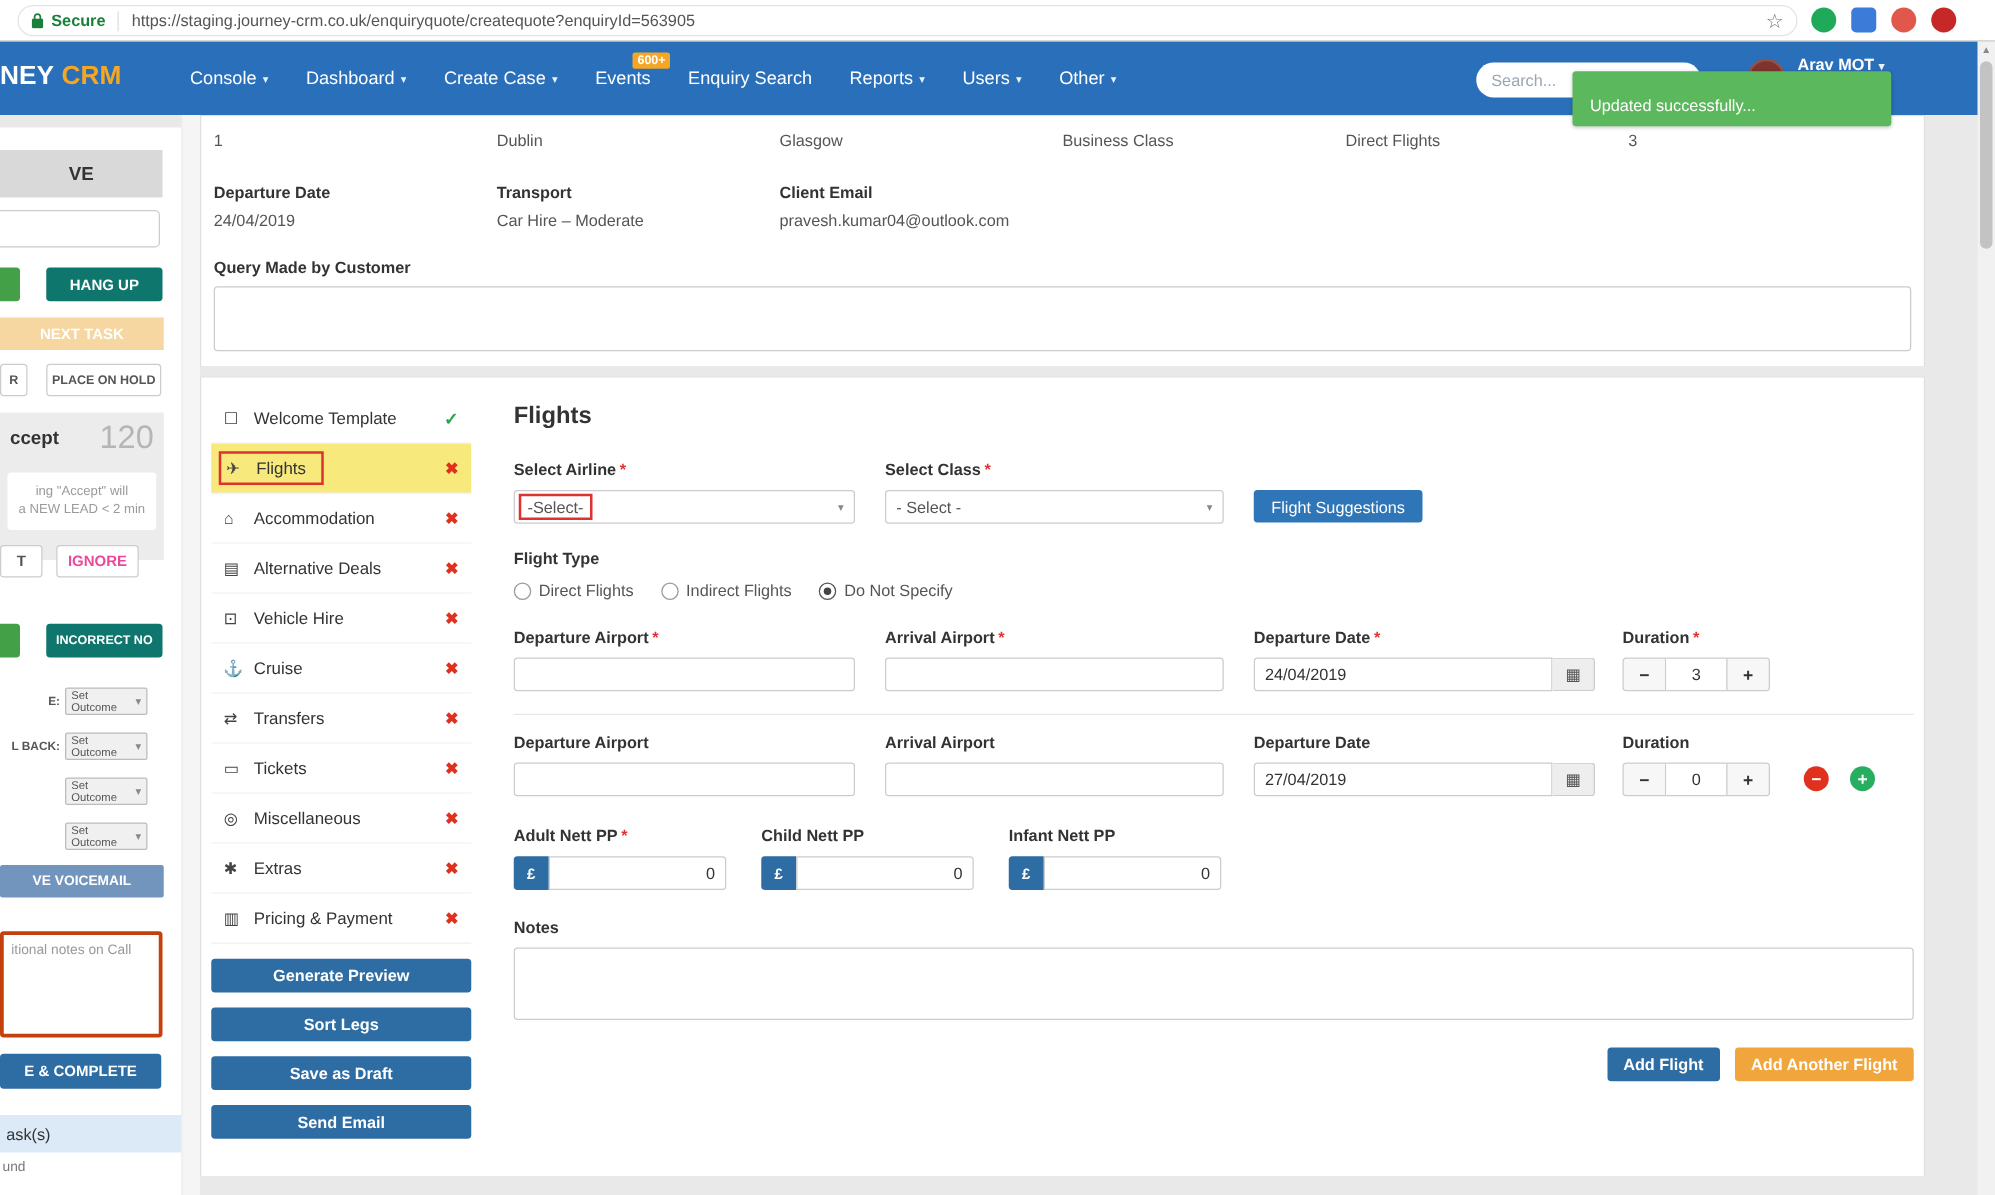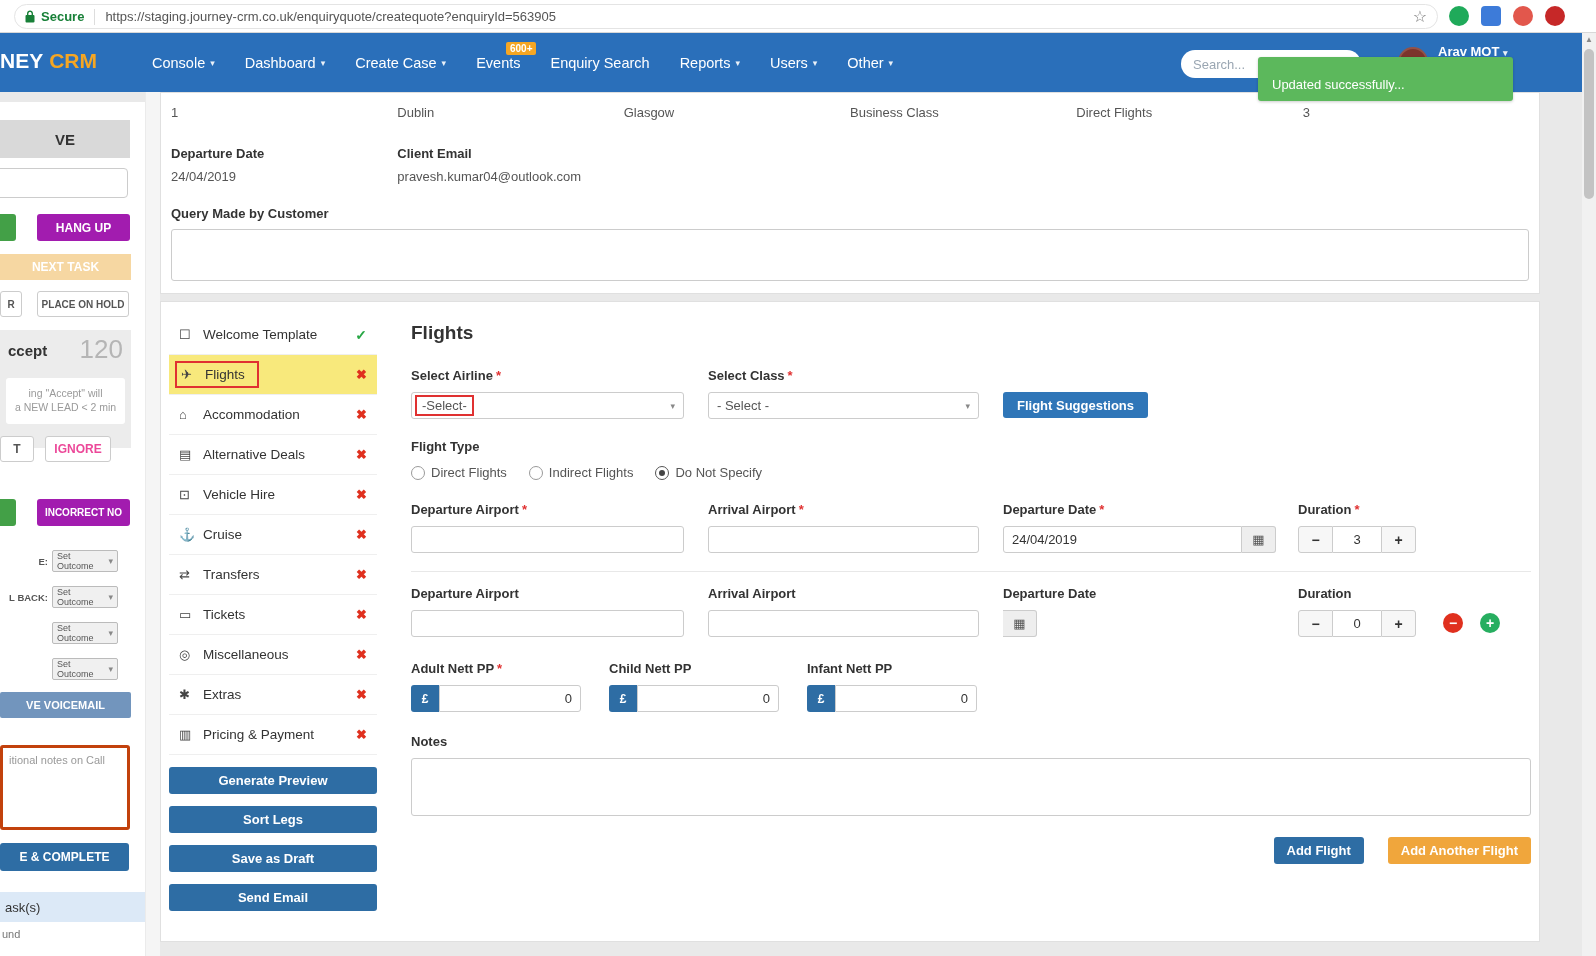--- a/index.html
+++ b/index.html
@@ -33,21 +33,21 @@
   .user .urole{font-size:11px;color:#d7e4f4;}
 
   
   .toast{position:absolute;left:1258px;top:57px;width:255px;height:44px;background:#5cb85c;border-radius:3px;color:#fff;font-size:13px;display:flex;align-items:flex-end;padding:0 0 9px 14px;z-index:40;box-shadow:0 1px 3px rgba(0,0,0,.2);}
 
   
   .sidebar{position:absolute;left:0;top:102px;width:145px;height:864px;background:#fff;overflow:hidden;z-index:5;}
   .sb-header{position:absolute;left:0;top:18px;width:130px;height:38px;background:#d9d9d9;color:#333;font-size:15px;font-weight:bold;display:flex;align-items:center;justify-content:center;}
   .sb-input{position:absolute;left:-6px;top:66px;width:134px;height:30px;border:1px solid #ccc;border-radius:4px;background:#fff;}
   .stub-green{position:absolute;width:16px;height:27px;background:#43a047;border-radius:0 3px 3px 0;}
-  .btn-red{position:absolute;background:#a21caf;color:#fff;font-weight:bold;border:none;border-radius:3px;display:flex;align-items:center;justify-content:center;cursor:pointer;}
+  .btn-red{position:absolute;background:#0f766e;color:#fff;font-weight:bold;border:none;border-radius:3px;display:flex;align-items:center;justify-content:center;cursor:pointer;}
   .sb-nexttask{position:absolute;left:0;top:152px;width:131px;height:26px;background:#f6d7a2;color:#fff;font-size:12px;font-weight:bold;display:flex;align-items:center;justify-content:center;}
   .btn-outline{position:absolute;background:#fff;border:1px solid #ccc;border-radius:3px;color:#555;font-weight:bold;display:flex;align-items:center;justify-content:center;cursor:pointer;}
   .sb-panel{position:absolute;left:0;top:228px;width:131px;height:118px;background:#ececec;}
   .sb-accept{position:absolute;left:8px;top:12px;font-size:15px;font-weight:bold;color:#333;}
   .sb-timer{position:absolute;right:8px;top:4px;font-size:26px;color:#b5b5b5;}
   .sb-hintbox{position:absolute;left:6px;top:48px;width:119px;height:46px;background:#fff;border-radius:3px;color:#9a9a9a;font-size:10.5px;text-align:center;padding-top:8px;line-height:14px;}
   .sb-voicemail{position:absolute;left:0;top:590px;width:131px;height:26px;background:#7295bd;color:#fff;font-size:11px;font-weight:bold;display:flex;align-items:center;justify-content:center;border:none;border-radius:2px;cursor:pointer;}
   .sb-notes{position:absolute;left:0;top:643px;width:130px;height:85px;border:3px solid #c2410c;border-radius:3px;font-size:11px;padding:6px;resize:none;color:#555;}
   .sb-notes::placeholder{color:#999;}
   .sb-complete{position:absolute;left:0;top:741px;width:129px;height:28px;background:#2e6da4;color:#fff;font-size:12px;font-weight:bold;border:none;border-radius:3px;cursor:pointer;}
@@ -88,21 +88,21 @@
   .lbl{font-size:13px;font-weight:bold;color:#333;margin-bottom:9px;white-space:nowrap;}
   .req{color:#e03131;font-weight:bold;margin-left:3px;}
   .row{display:flex;align-items:flex-end;}
   .col{display:flex;flex-direction:column;}
   .w273{width:273px;margin-right:24px;flex:none;}
   .w271{width:271px;margin-right:24px;flex:none;}
   .w118{width:118px;flex:none;}
   .select{height:27px;border:1px solid #ccc;border-radius:3px;background:#fff;display:flex;align-items:center;justify-content:space-between;padding:0 8px;font-size:13px;color:#555;cursor:pointer;}
   .caret{font-size:9px;color:#888;}
   .hl{border:2px solid #e03131;padding:1px 5px;margin-left:-5px;}
-  .btn-suggest{height:26px;padding:0 14px;background:#2f76b8;color:#fff;font-size:13px;font-weight:bold;border:none;border-radius:3px;margin-bottom:1px;cursor:pointer;}
+  .btn-suggest{height:26px;padding:0 14px;background:#2f76b8;color:#fff;font-size:13px;font-weight:normal;border:none;border-radius:3px;margin-bottom:1px;cursor:pointer;}
   .ft-block{margin-top:20px;}
   .radios{display:flex;gap:22px;margin-top:11px;}
   .radio{display:flex;align-items:center;cursor:pointer;}
   .rdot{width:14px;height:14px;border:1px solid #9a9a9a;border-radius:50%;background:#fff;position:relative;flex:none;}
   .rdot.checked{border-color:#555;}
   .rdot.checked::after{content:"";position:absolute;left:3px;top:3px;width:6px;height:6px;border-radius:50%;background:#444;}
   .rlbl{font-size:13px;color:#555;margin-left:6px;}
   .leg-row{margin-top:22px;}
   .input{height:27px;border:1px solid #ccc;border-radius:3px;width:100%;font-size:13px;padding:0 8px;color:#333;background:#fff;outline:none;}
   .igroup{display:flex;width:100%;}
@@ -117,21 +117,21 @@
   .leg-icons{display:flex;align-items:flex-end;padding-bottom:4px;margin-left:27px;gap:17px;}
   .circle-btn{width:20px;height:20px;border-radius:50%;border:none;color:#fff;font-size:14px;font-weight:bold;display:flex;align-items:center;justify-content:center;cursor:pointer;line-height:1;}
   .circle-btn.rm{background:#e0301e;}
   .circle-btn.ad{background:#27ae60;}
   .price-row{display:flex;margin-top:24px;}
   .pgroup{width:170px;margin-right:28px;flex:none;display:flex;flex-direction:column;}
   .cur{width:28px;height:27px;background:#2e6da4;color:#fff;font-size:12px;font-weight:bold;display:flex;align-items:center;justify-content:center;border-radius:3px 0 0 3px;flex:none;}
   .money{text-align:right;border-radius:0 3px 3px 0 !important;}
   .notes-block{margin-top:22px;}
   .notes-ta{width:100%;height:58px;border:1px solid #ccc;border-radius:3px;margin-top:9px;resize:none;font-size:13px;padding:6px;}
-  .form-footer{display:flex;justify-content:flex-end;gap:24px;margin-top:17px;}
+  .form-footer{display:flex;justify-content:flex-end;gap:12px;margin-top:17px;}
   .btn-blue{height:27px;padding:0 13px;background:#2e6da4;color:#fff;font-size:13px;font-weight:bold;border:none;border-radius:3px;cursor:pointer;}
   .btn-orange{height:27px;padding:0 13px;background:#f0a63c;color:#fff;font-size:13px;font-weight:bold;border:none;border-radius:3px;cursor:pointer;}
 
   
   .vscroll{position:absolute;right:0;top:33px;width:14px;height:923px;background:#f1f1f1;z-index:20;}
   .vs-arrow{position:absolute;top:2px;left:0;width:14px;text-align:center;font-size:8px;color:#888;}
   .vs-thumb{position:absolute;top:16px;left:2px;width:10px;height:150px;background:#c3c3c3;border-radius:5px;}
 </style>
 </head>
 <body>
@@ -273,20 +273,24 @@
         <div>Business Class</div>
         <div>Direct Flights</div>
         <div>3</div>
       </div>
       <div class="fields-grid">
         <div>
           <div class="flabel">Departure Date</div>
           <div class="fvalue">24/04/2019</div>
         </div>
         <div>
+          <div class="flabel">Transport</div>
+          <div class="fvalue">Car Hire – Moderate</div>
+        </div>
+        <div>
           <div class="flabel">Client Email</div>
           <div class="fvalue">pravesh.kumar04@outlook.com</div>
         </div>
       </div>
       <div class="qlabel">Query Made by Customer</div>
       <textarea class="qtext" style=""></textarea>
     </div>
 
     <div class="card card-bottom">
 
@@ -427,20 +431,21 @@
             <div class="lbl">Departure Airport</div>
             <input class="input" value="" style="">
           </div>
           <div class="col w271">
             <div class="lbl">Arrival Airport</div>
             <input class="input" value="" style="">
           </div>
           <div class="col w273" style="margin-right:22px;">
             <div class="lbl">Departure Date</div>
             <div class="igroup">
+              <input class="input" value="27/04/2019" style="">
               <span class="addon">▦</span>
             </div>
           </div>
           <div class="col w118">
             <div class="lbl">Duration</div>
             <div class="stepper">
               <button class="step-btn l">−</button>
               <input class="step-val" value="0" style="">
               <button class="step-btn r">+</button>
             </div>

